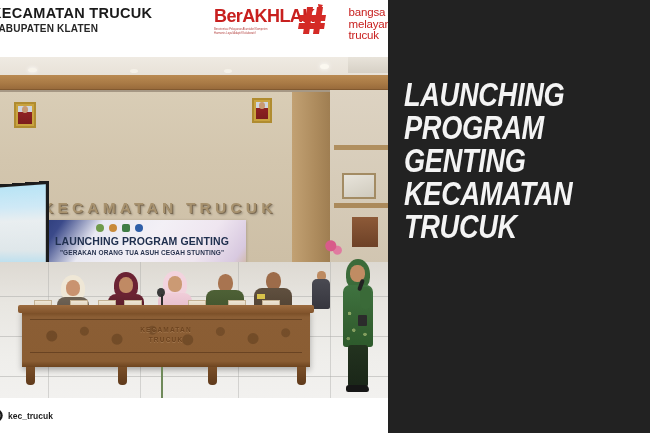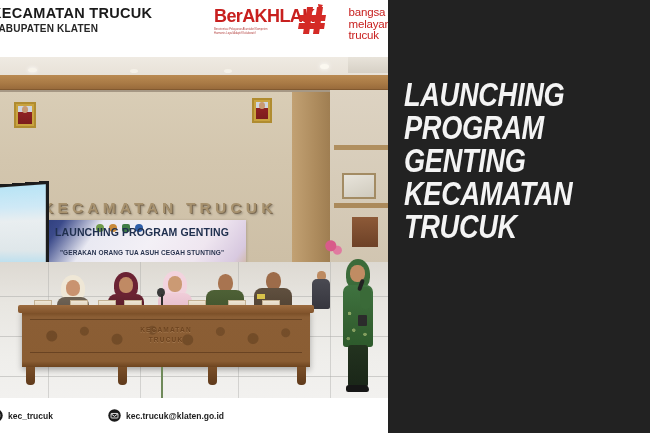--- a/index.html
+++ b/index.html
@@ -122,21 +122,21 @@
     font-size:15.5px; font-weight:bold; letter-spacing:4.2px;
     color:#a8926e; text-shadow:1px 1px 0 rgba(80,60,35,.55), 2px 2px 2px rgba(0,0,0,.25);
     white-space:nowrap; font-family:"Liberation Sans", sans-serif; }
 
   
   #banner { left:38px; top:163px; width:208px; height:67px;
     background:linear-gradient(125deg,#2a3a78 0%,#3b4a8a 10%, #e9e9f2 26%, #f3f0f6 50%, #efe6f0 72%, #d8c9e0 88%, #caa96f 100%);
     box-shadow:0 1px 3px rgba(0,0,0,.25); overflow:hidden; }
   #banner-logos { position:absolute; left:58px; top:4px; display:flex; gap:5px; }
   .blogo { width:8px; height:8px; border-radius:50%; }
-  #banner-t1 { position:absolute; left:0; top:6px; width:208px; text-align:center;
+  #banner-t1 { position:absolute; left:0; top:15px; width:208px; text-align:center;
     font-size:10.5px; font-weight:bold; color:#20304f; letter-spacing:.1px;
     white-space:nowrap; }
   #banner-t2 { position:absolute; left:0; top:29px; width:208px; text-align:center;
     font-size:6.5px; font-weight:bold; color:#2a3550; letter-spacing:.1px;
     white-space:nowrap; }
   #banner-t3 { position:absolute; left:0; top:41px; width:208px; text-align:center;
     font-size:5.5px; font-weight:bold; color:#3a4258; letter-spacing:.4px;
     white-space:nowrap; }
 
   
@@ -435,22 +435,14 @@
   <div class="fitem" id="f-ig">
     <svg class="ficon" viewBox="0 0 24 24">
       <circle cx="12" cy="12" r="11.5" fill="#1a1a1a"></circle>
       <rect x="6" y="6" width="12" height="12" rx="3.6" fill="none" stroke="#fff" stroke-width="1.7"></rect>
       <circle cx="12" cy="12" r="3" fill="none" stroke="#fff" stroke-width="1.7"></circle>
       <circle cx="16.1" cy="7.9" r="1.05" fill="#fff"></circle>
     </svg>
     <span>kec_trucuk</span>
   </div>
 
-  <div class="fitem" id="f-mail">
-    <svg class="ficon" viewBox="0 0 24 24">
-      <circle cx="12" cy="12" r="11.5" fill="#1a1a1a"></circle>
-      <rect x="5.6" y="8.2" width="12.8" height="8.4" rx="1.1" fill="none" stroke="#fff" stroke-width="1.6"></rect>
-      <path d="M5.9 9 L12 13.6 L18.1 9" fill="none" stroke="#fff" stroke-width="1.6"></path>
-    </svg>
-    <span>kec.trucuk@klaten.go.id</span>
-  </div>
 
 </div>
 
 </body></html>

